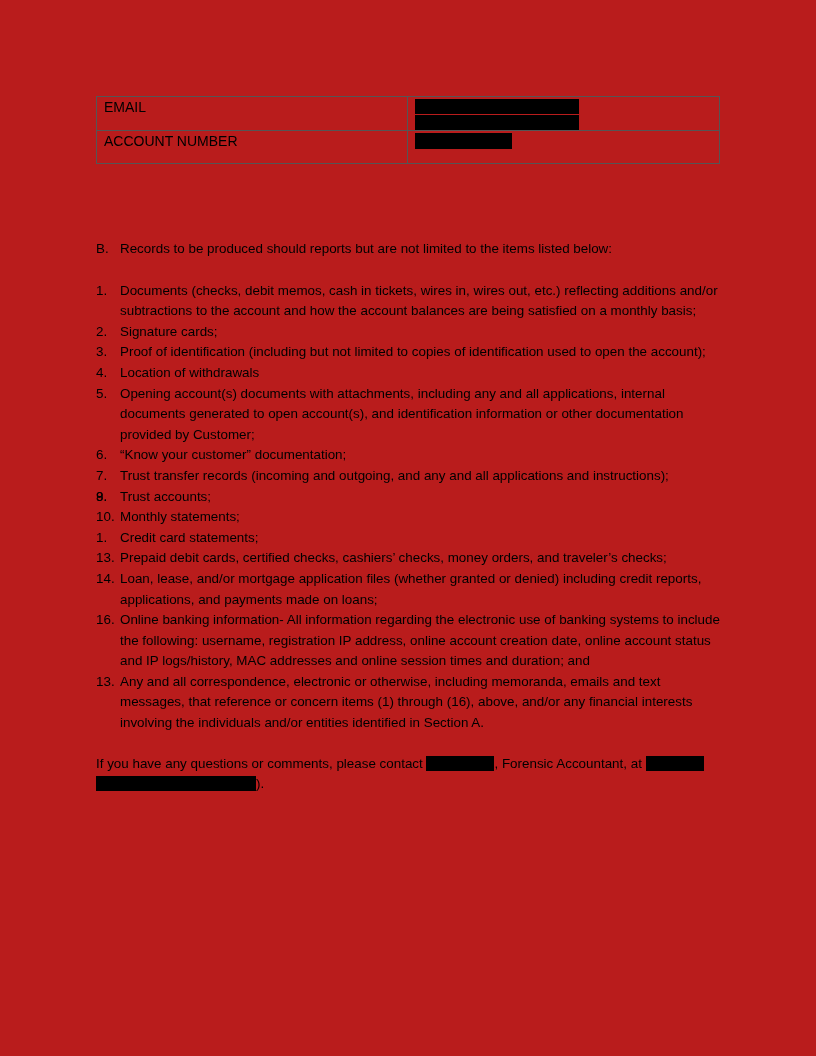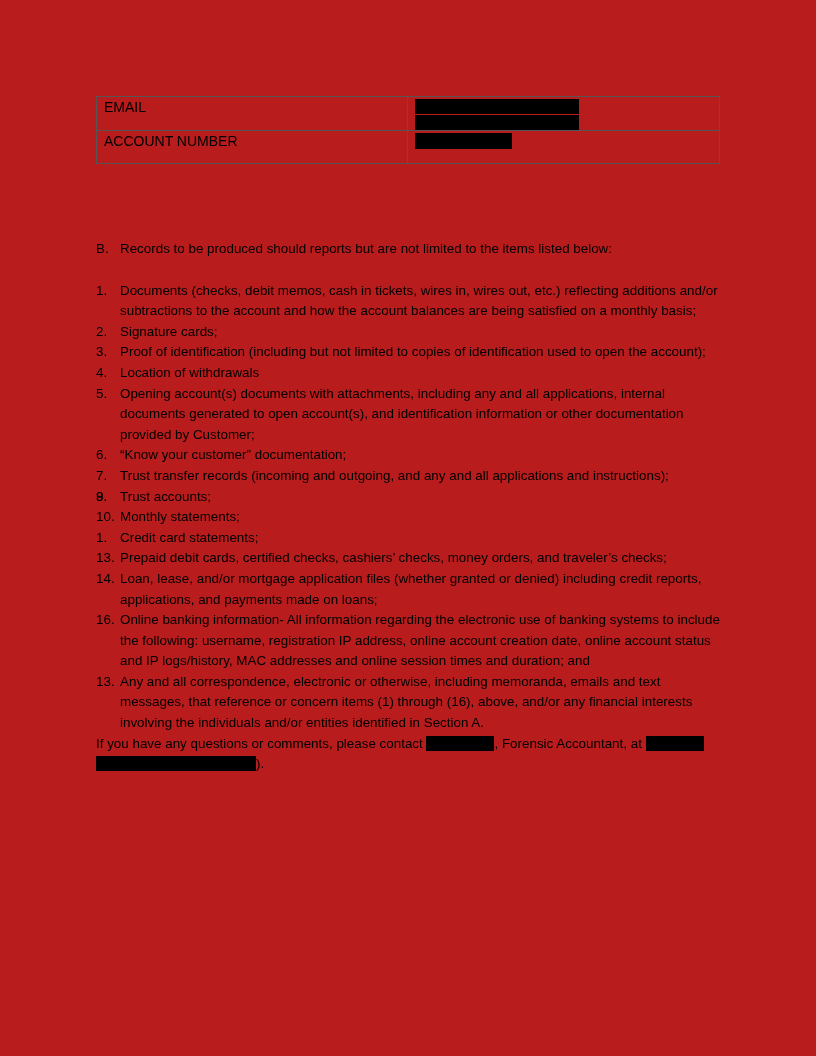--- a/index.html
+++ b/index.html
@@ -61,21 +61,21 @@
   ol.records-list {
     list-style: none;
     margin-top: 21px;
   }
   ol.records-list li {
     position: relative;
     padding-left: 24px;
   }
 
   
-  .closing { }
+  .closing { margin-top: 20px; }
   .redaction-inline {
     display: inline-block;
     background: #000000;
     height: 15px;
     vertical-align: middle;
     margin-top: -2px;
   }
   .r-name { width: 68px; }
   .r-info { width: 58px; }
   .r-info2 { width: 160px; }

